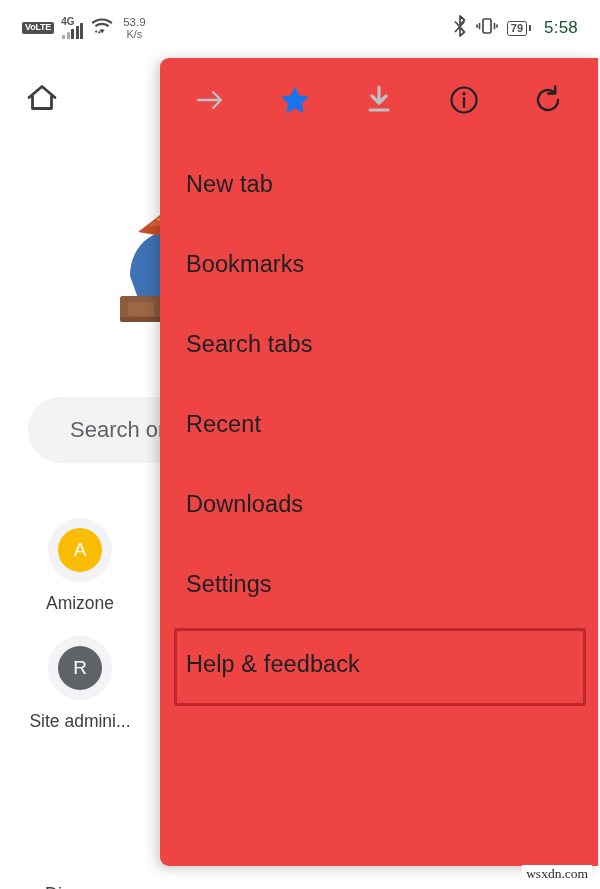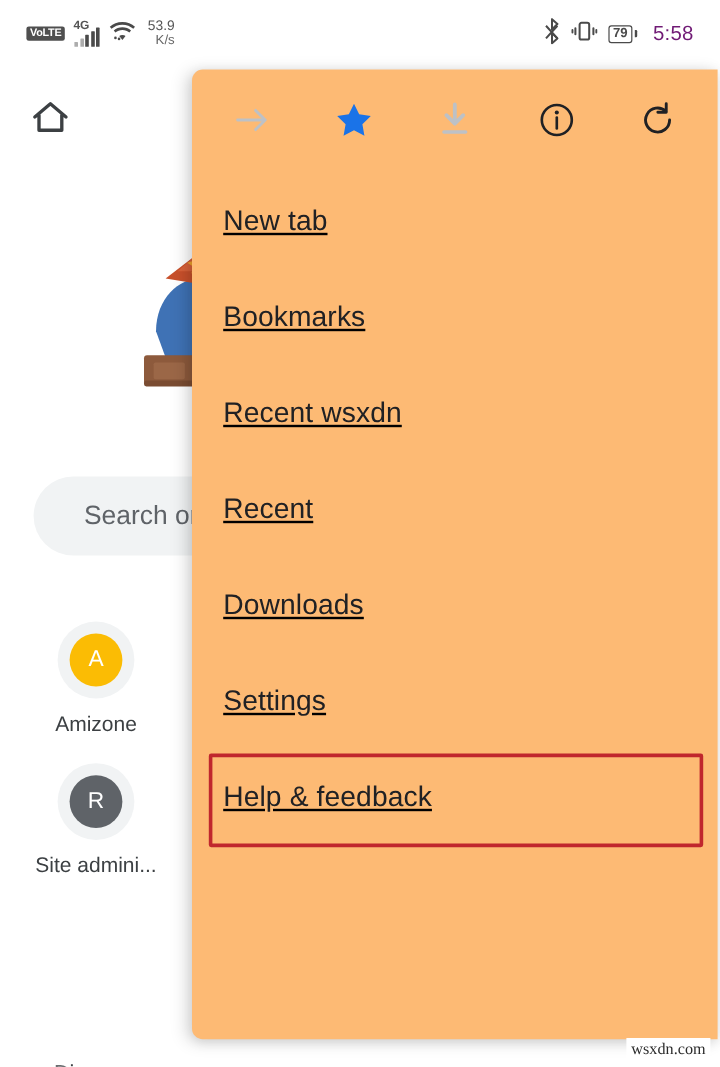--- a/index.html
+++ b/index.html
@@ -42,34 +42,34 @@
   .bars { display:flex; align-items:flex-end; gap:1.5px; height:15px; margin-left:1px; margin-top:6px;}
   .bars i { width:3px; background:#4a4a4a; display:block; border-radius:0.5px; }
   .bars i:nth-child(1){ height:4px; opacity:.45;}
   .bars i:nth-child(2){ height:7px; opacity:.45;}
   .bars i:nth-child(3){ height:10px;}
   .bars i:nth-child(4){ height:13px;}
   .bars i:nth-child(5){ height:16px;}
 
   .speed {
     font-size:11.5px; line-height:12px;
-    color:#555; text-align:right; margin-left:2px;
+    color:#555; text-align:center; margin-left:2px;
   }
   .speed .u { font-size:11px; color:#666; }
 
   .batt {
     display:flex; align-items:center;
   }
   .batt-body {
     border:1.6px solid #4a4a4a; border-radius:2.5px;
     font-size:11px; font-weight:bold; color:#4a4a4a;
     padding:0px 3px; line-height:13px;
   }
   .batt-cap { width:2.5px; height:6px; background:#4a4a4a; border-radius:0 1px 1px 0; margin-left:1.5px; }
-  .clock { font-size:17px; color:#701a75; margin-left:4px; letter-spacing:0.2px; }
+  .clock { font-size:17px; color:#14532d; margin-left:4px; letter-spacing:0.2px; }
 
   
   .ntp { position:absolute; top:56px; left:0; width:600px; height:833px; background:#fff; }
   .home-icon { position:absolute; left:24px; top:24px; width:36px; height:36px; }
   .doodle { position:absolute; left:108px; top:148px; width:110px; height:125px; }
 
   .searchbar {
     position:absolute; left:28px; top:341px;
     width:300px; height:66px;
     background:#f1f3f4; border-radius:34px;
@@ -94,24 +94,23 @@
     margin-top:11px; font-size:17.5px; color:#3c4043;
     max-width:120px; white-space:nowrap;
   }
   .discover { position:absolute; left:0; top:828px; width:160px; text-align:center;
               font-size:18px; color:#3c4043; }
 
   
   .menu {
     position:absolute; left:160px; top:58px;
     width:438px; height:808px;
-    background:#fdba74;
+    background:#ef4444;
     border-radius:9px 0 0 9px;
     box-shadow:-5px 2px 14px rgba(0,0,0,0.14), 0 2px 10px rgba(0,0,0,0.10);
-    text-decoration:underline;
   }
   .menu-head {
     height:84px; display:flex; align-items:center;
     padding:0 22px; justify-content:space-between;
   }
   .mh-btn {
     width:56px; height:56px;
     display:flex; align-items:center; justify-content:center;
   }
   .menu-list { padding-top:2px; }
@@ -274,21 +273,21 @@
     </div>
 
     <div class="menu-list">
       <div class="mitem">
         <span class="lbl">New tab</span>
       </div>
       <div class="mitem">
         <span class="lbl">Bookmarks</span>
       </div>
       <div class="mitem">
-        <span class="lbl">Recent wsxdn</span>
+        <span class="lbl">Search tabs</span>
       </div>
       <div class="mitem">
         <span class="lbl">Recent</span>
       </div>
       <div class="mitem">
         <span class="lbl">Downloads</span>
       </div>
       <div class="mitem">
         <span class="lbl">Settings</span>
       </div>

